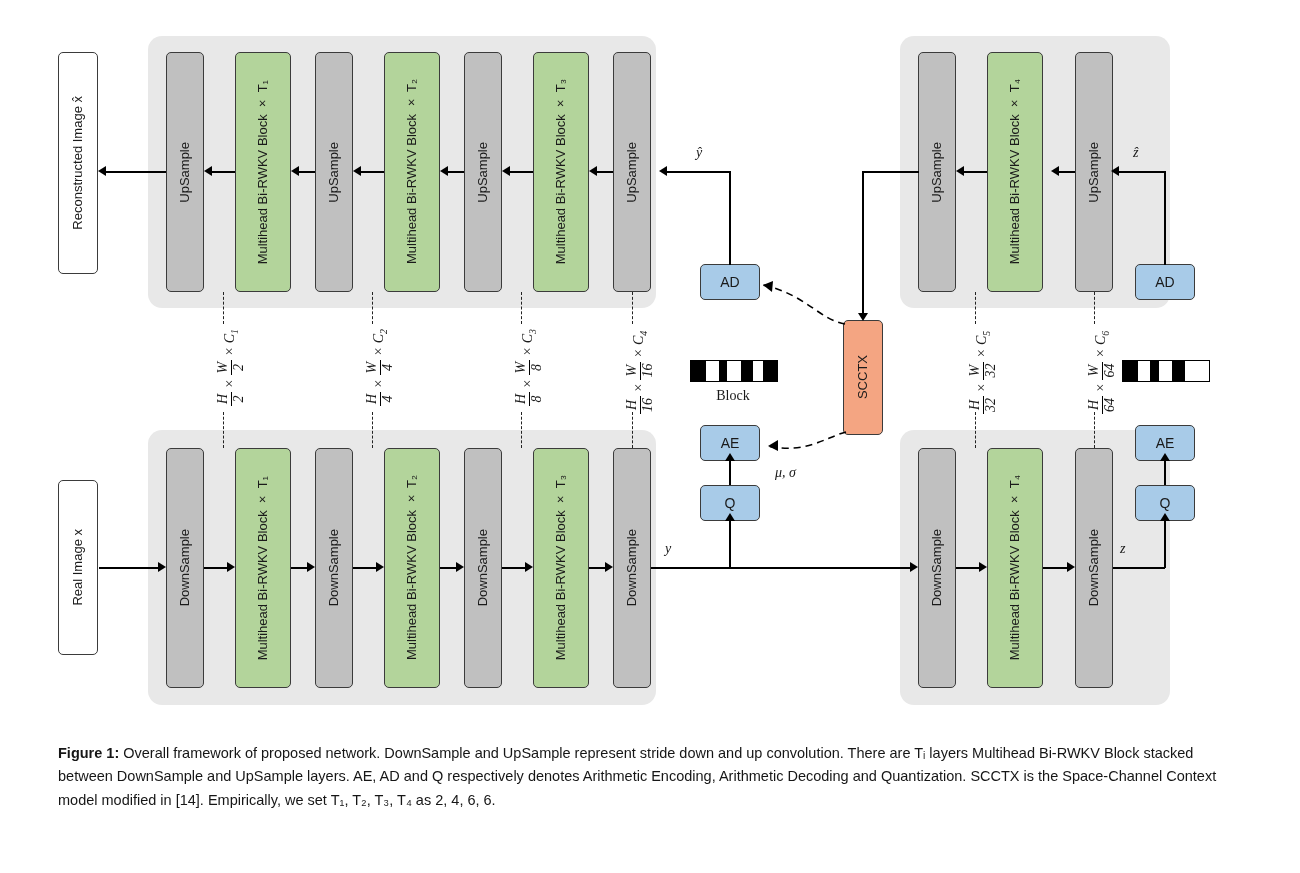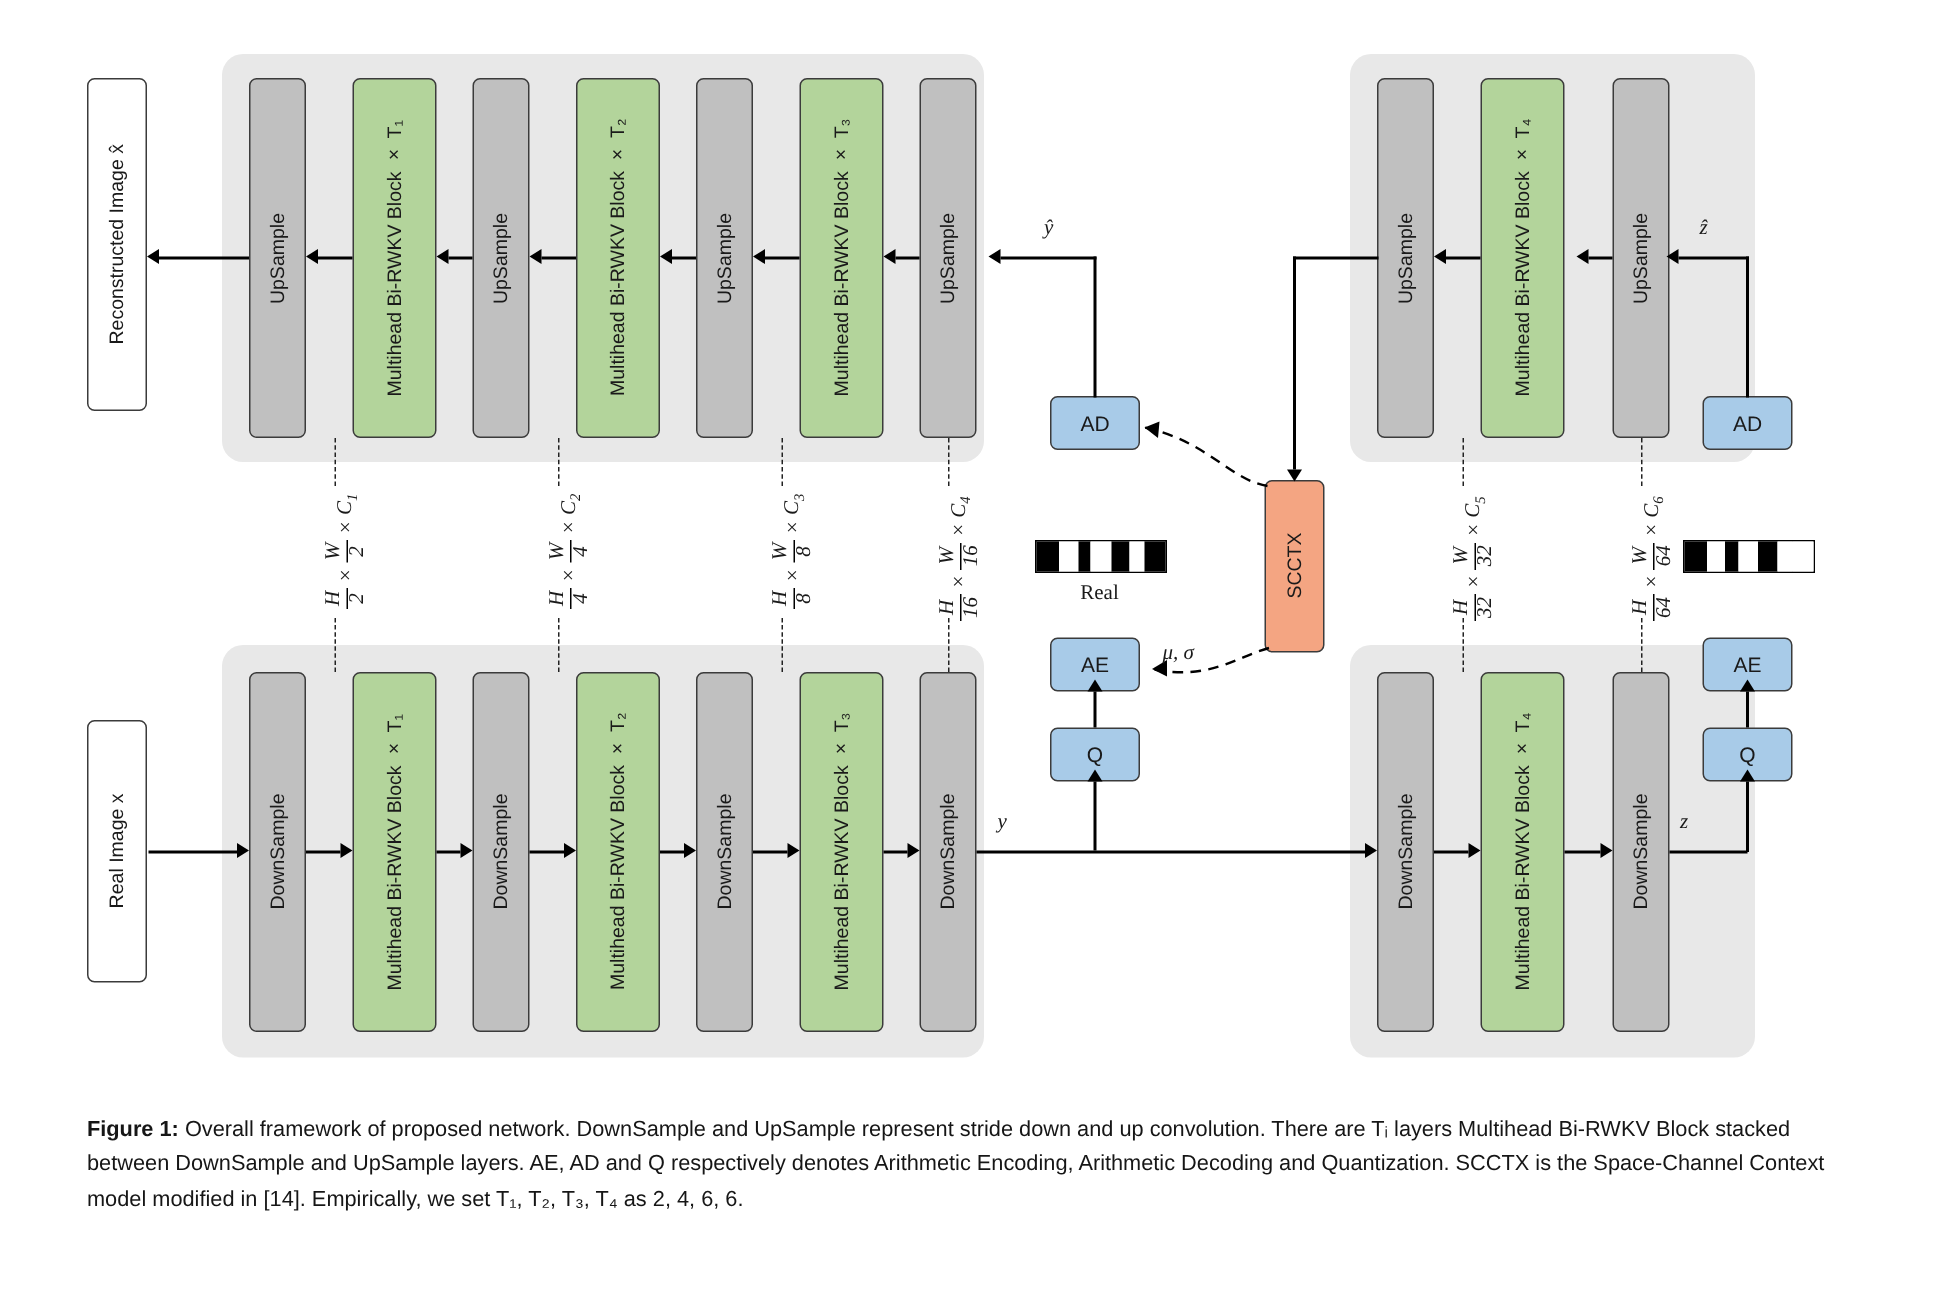--- a/index.html
+++ b/index.html
@@ -245,21 +245,21 @@
   <div class="abs" style="left:690px; top:360px;">
     <div class="bits">
       <div style="width:18%;background:#000"></div>
       <div style="width:14%;background:#fff"></div>
       <div style="width:10%;background:#000"></div>
       <div style="width:16%;background:#fff"></div>
       <div style="width:14%;background:#000"></div>
       <div style="width:12%;background:#fff"></div>
       <div style="width:16%;background:#000"></div>
     </div>
-    <div class="math" style="text-align:center;width:86px;margin-top:6px;font-style:normal;font-size:14px;">Real</div>
+    <div class="math" style="text-align:center;width:86px;margin-top:6px;font-style:normal;font-size:14px;">Block</div>
   </div>
   <div class="abs" style="left:1122px; top:360px;">
     <div class="bits">
       <div style="width:18%;background:#000"></div>
       <div style="width:13%;background:#fff"></div>
       <div style="width:11%;background:#000"></div>
       <div style="width:15%;background:#fff"></div>
       <div style="width:15%;background:#000"></div>
       <div style="width:12%;background:#fff"></div>
       <div style="width:16%;background:#fff"></div>
@@ -308,21 +308,21 @@
 
   <svg class="abs" style="left:745px; top:276px; width:105px; height:62px; overflow:visible;">
     <path d="M100,48 C75,44 60,18 18,9" stroke="#000" stroke-width="1.6" fill="none" stroke-dasharray="7,5"></path>
     <polygon points="18,9 28,5 27,16" fill="#000"></polygon>
   </svg>
 
   <svg class="abs" style="left:762px; top:420px; width:92px; height:56px; overflow:visible;">
     <path d="M84,12 C62,18 44,34 6,26" stroke="#000" stroke-width="1.6" fill="none" stroke-dasharray="7,5"></path>
     <polygon points="6,26 16,20 16,31" fill="#000"></polygon>
   </svg>
-  <div class="abs math" style="left:775px; top:428px;">μ, σ</div>
+  <div class="abs math" style="left:775px; top:465px;">μ, σ</div>
 
   <div class="abs hline" style="left:99px; top:567px; width:59px;"></div>
   <div class="abs arrow-r" style="left:158px; top:562px;"></div>
 
   <div class="abs hline" style="left:204px; top:567px; width:23px;"></div>
   <div class="abs arrow-r" style="left:227px; top:562px;"></div>
 
   <div class="abs hline" style="left:291px; top:567px; width:16px;"></div>
   <div class="abs arrow-r" style="left:307px; top:562px;"></div>
 

